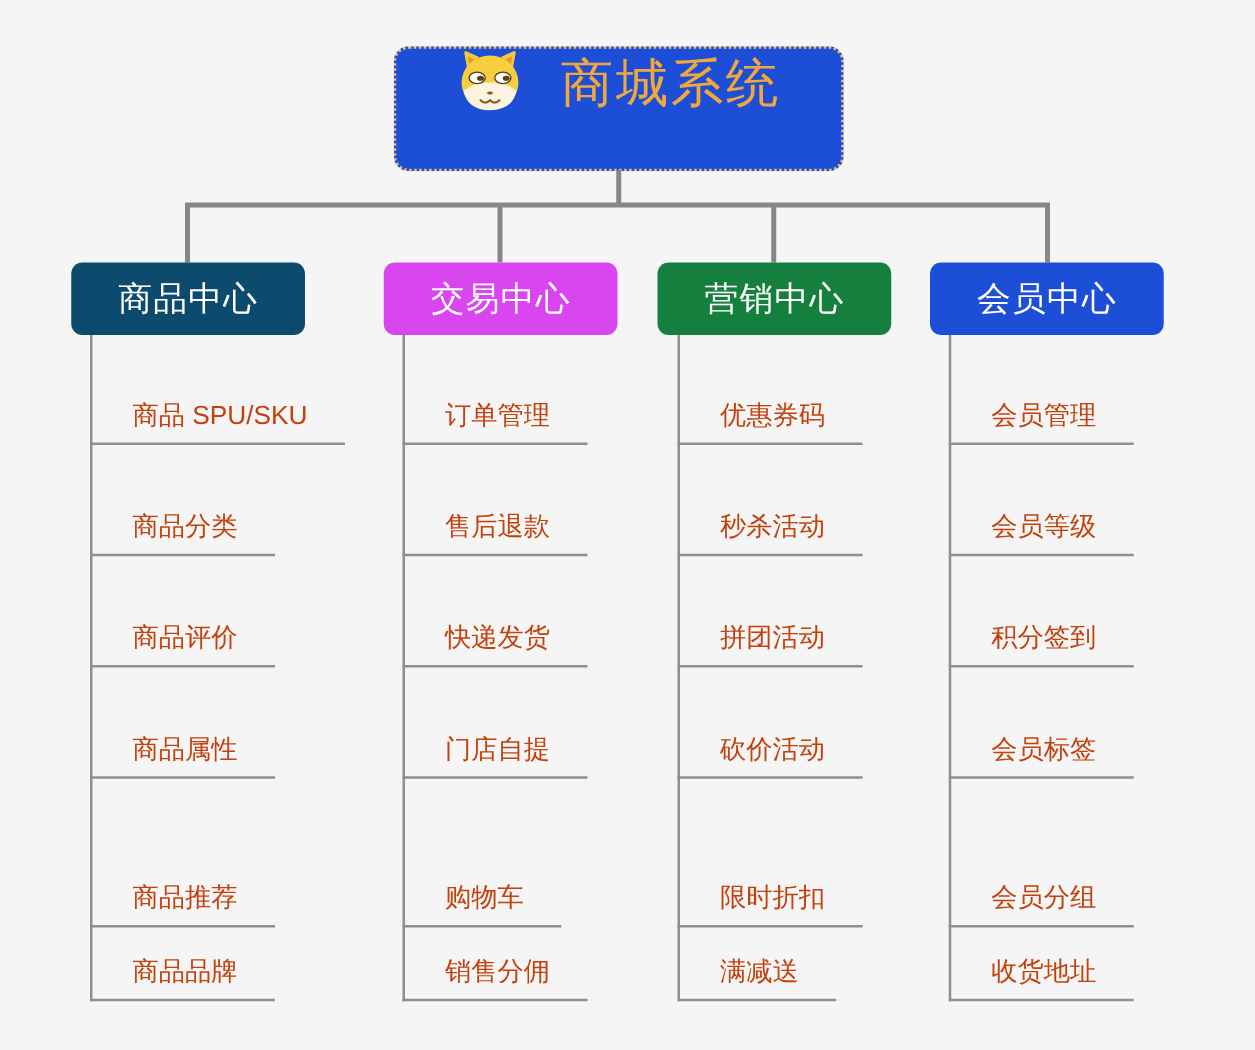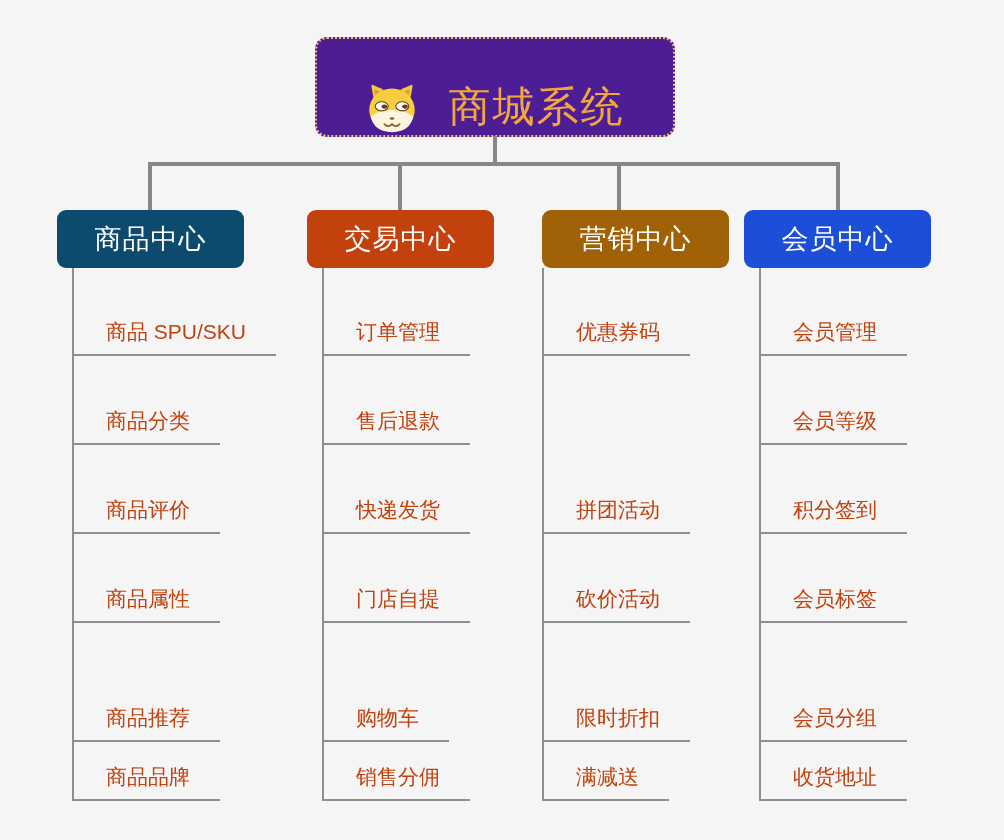--- a/index.html
+++ b/index.html
@@ -4,22 +4,22 @@
 <style>
   html,body { margin:0; padding:0; }
   .canvas {
     position:relative; width:1004px; height:840px;
     background:#f5f5f6; overflow:hidden;
     font-family:"Liberation Sans", sans-serif;
   }
   
   .root-node {
     position:absolute; left:315px; top:37px; width:360px; height:100px;
-    background:#4c1d95; border:2px dotted #f0be6b; border-radius:12px;
-    box-sizing:border-box; display:flex; align-items:flex-end; justify-content:center;
+    background:#1d4ed8; border:2px dotted #f0be6b; border-radius:12px;
+    box-sizing:border-box; display:flex; align-items:flex-start; justify-content:center;
     gap:31px; cursor:pointer;
   }
   .root-label { font-size:42px; color:#f2a73d; letter-spacing:2px; }
   .dog-icon { width:52px; height:52px; display:block; }
   
   .line { position:absolute; background:#878787; }
   .root-trunk { left:493px; top:136px; width:4px; height:27px; }
   .bus        { left:148px; top:162px; width:692px; height:4px; }
   .drop       { width:4px; top:165px; height:45px; }
   .d1{left:148px} .d2{left:398px} .d3{left:617px} .d4{left:836px}
@@ -66,22 +66,22 @@
   </div>
 
   <div class="line root-trunk" style="background-color: rgb(135, 135, 135);"></div>
   <div class="line bus" style="background-color: rgb(135, 135, 135);"></div>
   <div class="line drop d1" style="background-color: rgb(135, 135, 135);"></div>
   <div class="line drop d2" style="background-color: rgb(135, 135, 135);"></div>
   <div class="line drop d3" style="background-color: rgb(135, 135, 135);"></div>
   <div class="line drop d4" style="background-color: rgb(135, 135, 135);"></div>
 
   <div class="branch b1" style="background-color: #0c4a6e;">商品中心</div>
-  <div class="branch b2" style="background-color: #c2410c; text-align: right;">交易中心</div>
-  <div class="branch b3" style="background-color: #a16207; margin-left: 16px;">营销中心</div>
+  <div class="branch b2" style="background-color: #d946ef; text-align: right;">交易中心</div>
+  <div class="branch b3" style="background-color: #15803d;">营销中心</div>
   <div class="branch b4" style="background-color: #1d4ed8;">会员中心</div>
 
   <div class="trunk t1"></div>
   <div class="trunk t2"></div>
   <div class="trunk t3"></div>
   <div class="trunk t4"></div>
 
   <div class="leaf c1 r1">商品 SPU/SKU</div>
   <div class="leaf c1 r2">商品分类</div>
   <div class="leaf c1 r3">商品评价</div>
@@ -90,20 +90,21 @@
   <div class="leaf c1 r6">商品品牌</div>
 
   <div class="leaf c2 r1">订单管理</div>
   <div class="leaf c2 r2">售后退款</div>
   <div class="leaf c2 r3">快递发货</div>
   <div class="leaf c2 r4">门店自提</div>
   <div class="leaf c2 r5">购物车</div>
   <div class="leaf c2 r6">销售分佣</div>
 
   <div class="leaf c3 r1">优惠券码</div>
+  <div class="leaf c3 r2">秒杀活动</div>
   <div class="leaf c3 r3">拼团活动</div>
   <div class="leaf c3 r5">限时折扣</div>
   <div class="leaf c3 r4">砍价活动</div>
   <div class="leaf c3 r6">满减送</div>
 
   <div class="leaf c4 r1">会员管理</div>
   <div class="leaf c4 r2">会员等级</div>
   <div class="leaf c4 r3">积分签到</div>
   <div class="leaf c4 r4">会员标签</div>
   <div class="leaf c4 r5">会员分组</div>

